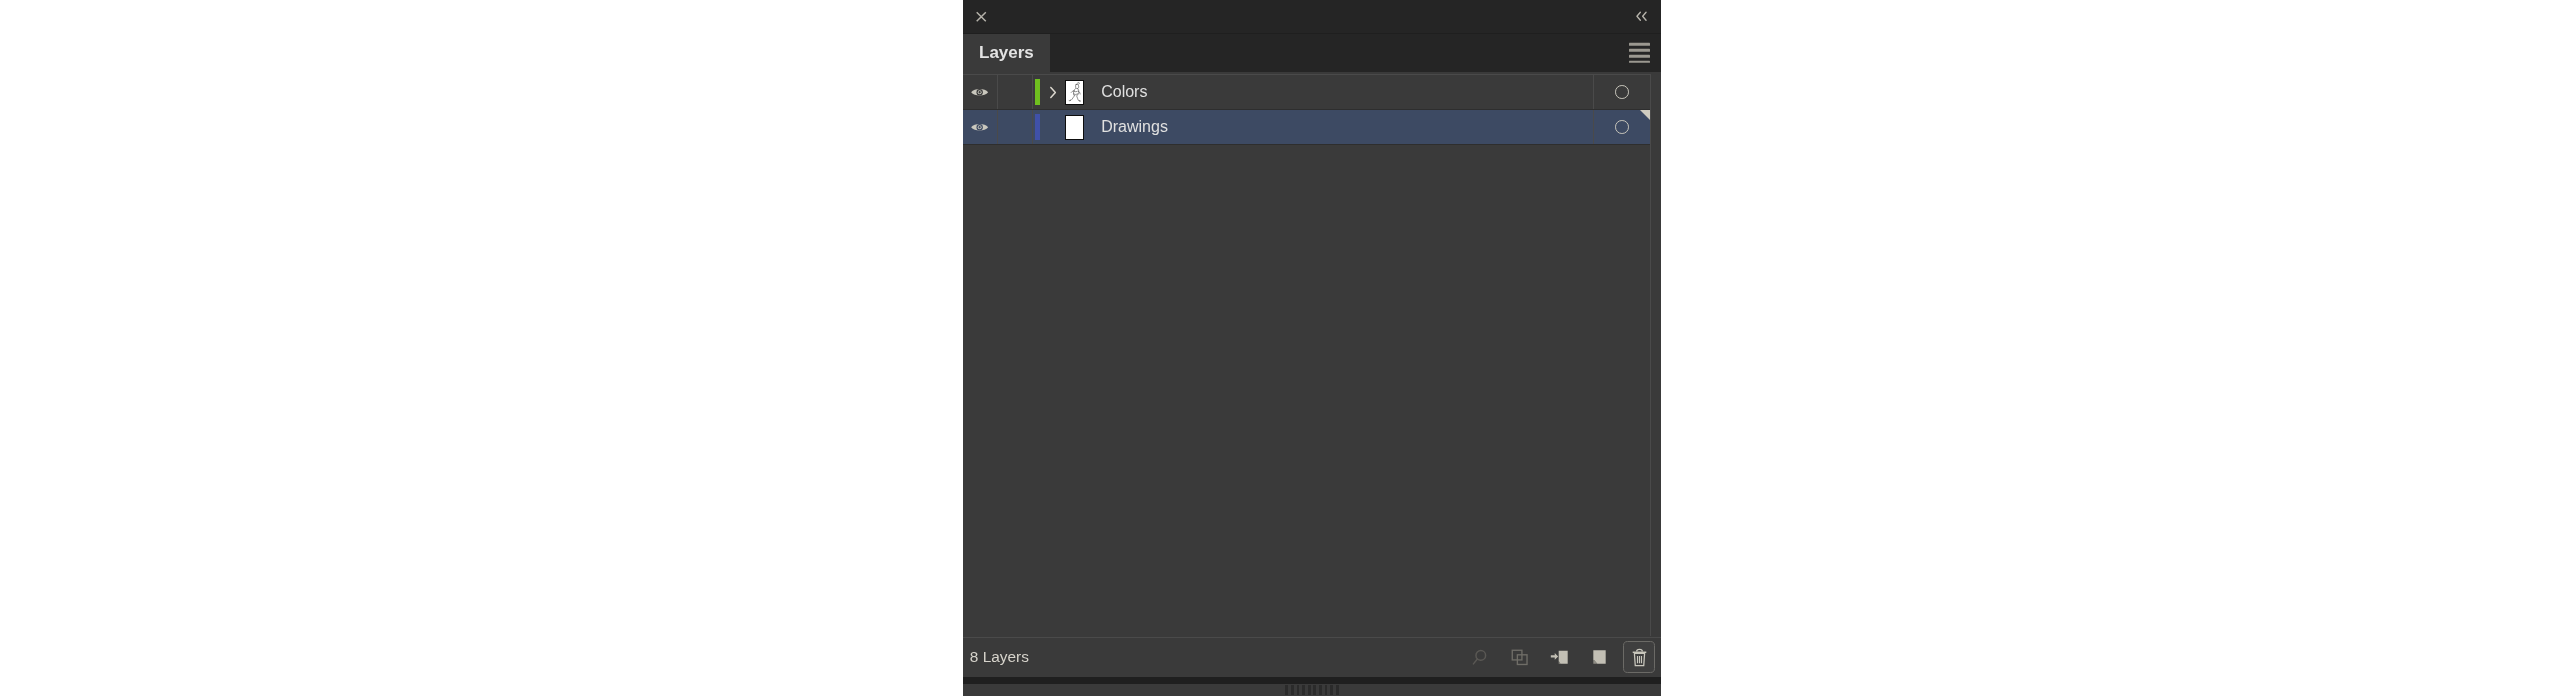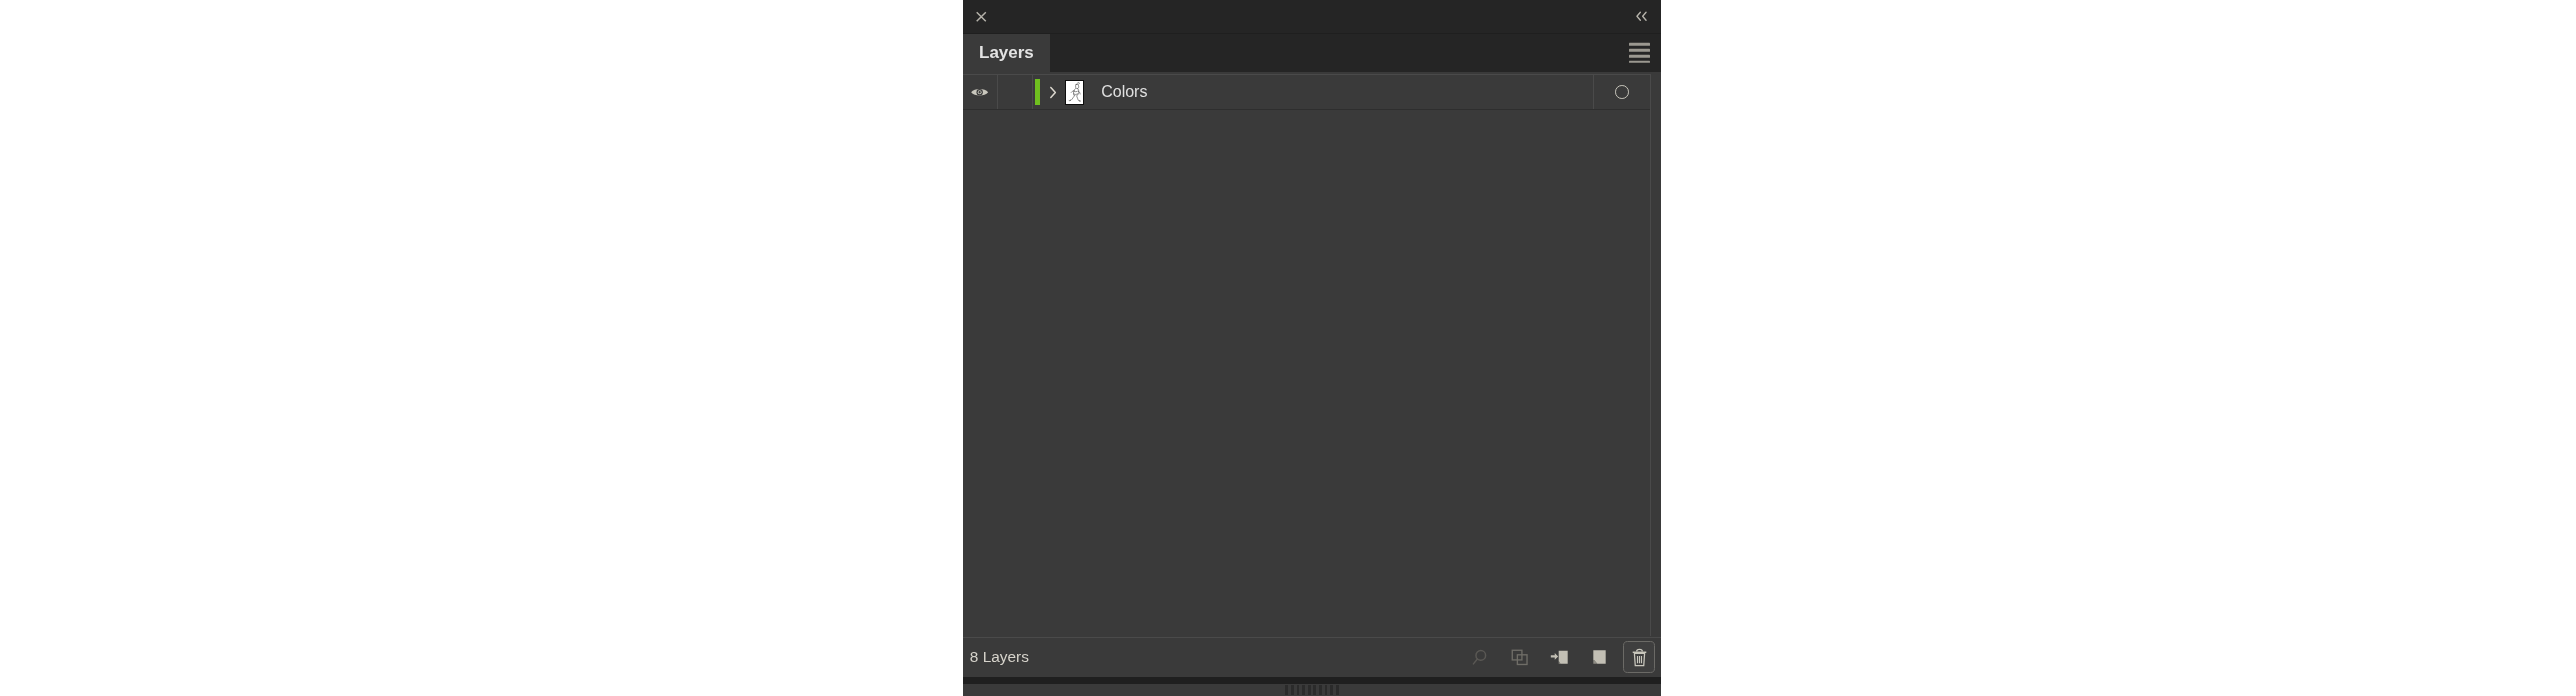--- a/index.html
+++ b/index.html
@@ -361,20 +361,45 @@
           </div>
         </div>
         <div class="cell cell-name">
           <span>Colors</span>
         </div>
         <div class="cell cell-target">
           <span class="target-ring"></span>
         </div>
       </div>
 
+      <div class="layer-row selected">
+        <div class="cell cell-eye">
+          <svg width="19.3" height="12.5" viewBox="0 0 34 22" aria-hidden="true">
+            <path d="M2 11 C8 3.5, 26 3.5, 32 11 C26 18.5, 8 18.5, 2 11 Z" fill="#c9c7bd"></path>
+            <circle cx="17" cy="11" r="5.6" fill="#3d4a63"></circle>
+            <circle cx="17" cy="11" r="3.4" fill="#c9c7bd"></circle>
+            <circle cx="17" cy="11" r="2.0" fill="#3d4a63"></circle>
+          </svg>
+        </div>
+        <div class="cell cell-lock"></div>
+        <div class="cell cell-color">
+          <span class="color-bar" style="background:#4051a8"></span>
+        </div>
+        <div class="cell cell-disclose"></div>
+        <div class="cell cell-thumb">
+          <div class="layer-thumb"></div>
+        </div>
+        <div class="cell cell-name">
+          <span>Drawings</span>
+        </div>
+        <div class="cell cell-target">
+          <span class="target-ring"></span>
+        </div>
+        <div class="sel-corner"></div>
+      </div>
 
     </div>
     <div class="list-scroll-gutter"></div>
   </div>
 
   <div class="panel-footer">
     <div class="footer-count">8 Layers</div>
 
     <div class="footer-tools">
 

